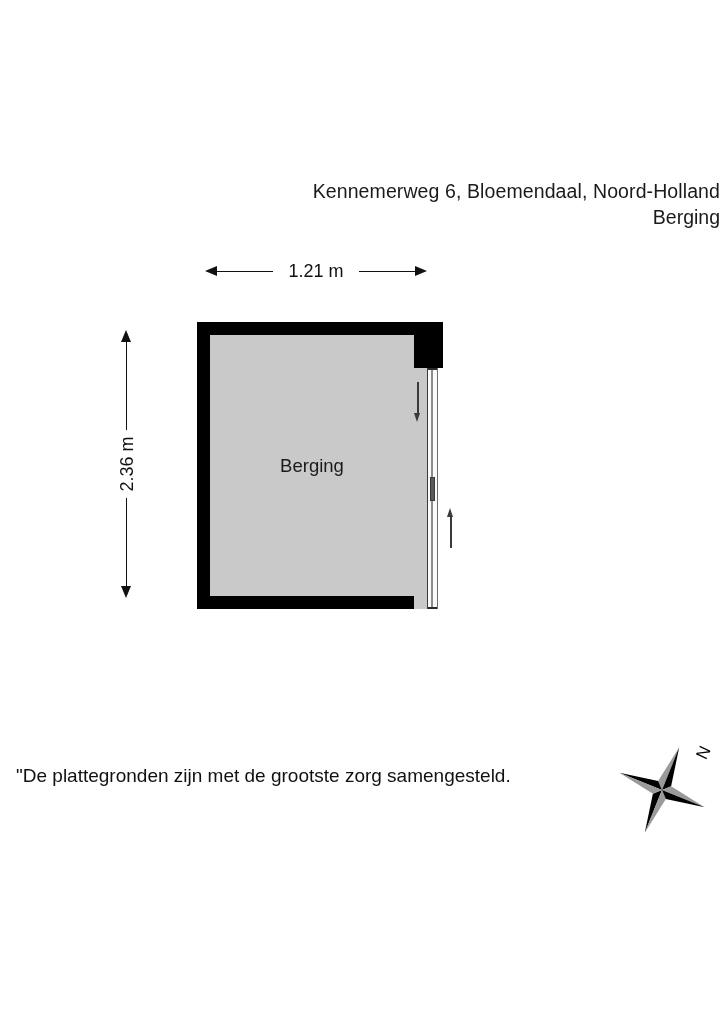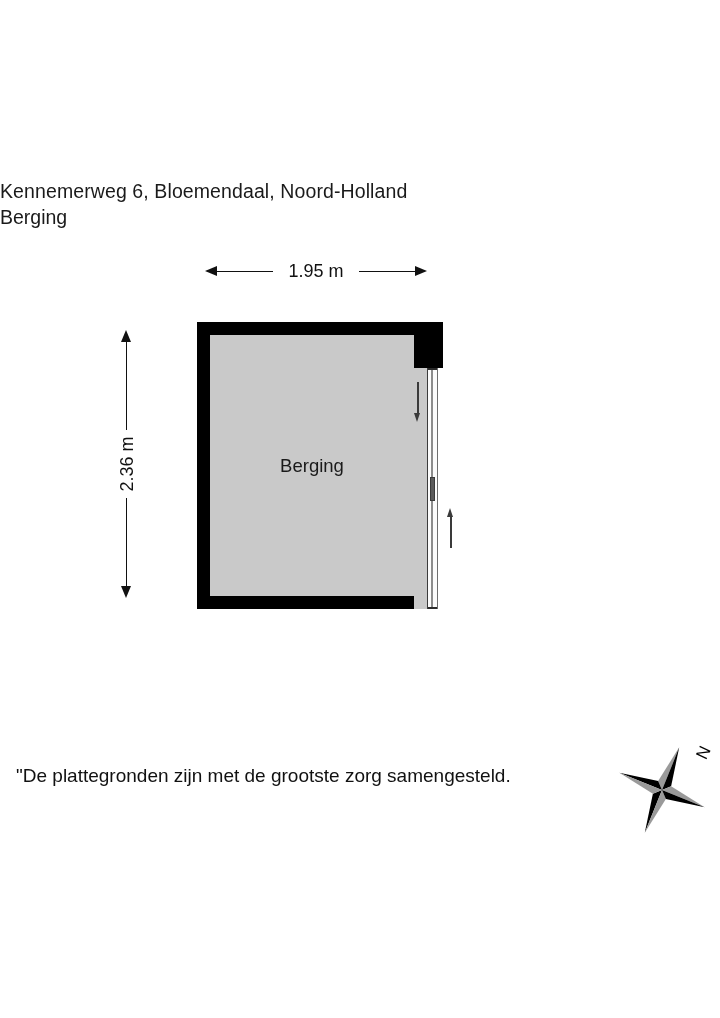--- a/index.html
+++ b/index.html
@@ -18,21 +18,21 @@
     position: absolute;
     inset: 0;
   }
 
   
   .title-block {
     position: absolute;
     left: 0;
     top: 178px;
     width: 720px;
-    text-align: left;
+    text-align: right;
   }
   .title-line1 {
     font-size: 19.5px;
     color: #1a1a1a;
     letter-spacing: 0.1px;
     line-height: 26px;
   }
   .title-line2 {
     font-size: 19.5px;
     color: #1a1a1a;
@@ -321,21 +321,21 @@
 <div class="page">
 
   <div class="title-block">
     <div class="title-line1">Kennemerweg 6, Bloemendaal, Noord-Holland</div>
     <div class="title-line2">Berging</div>
   </div>
 
   <div class="dim-h">
     <div class="head-left"></div>
     <div class="line-left"></div>
-    <div class="label">1.95 m</div>
+    <div class="label">1.21 m</div>
     <div class="line-right"></div>
     <div class="head-right"></div>
   </div>
 
   <div class="dim-v">
     <div class="head-top"></div>
     <div class="line-top"></div>
     <div class="label">2.36 m</div>
     <div class="line-bot"></div>
     <div class="head-bot"></div>

